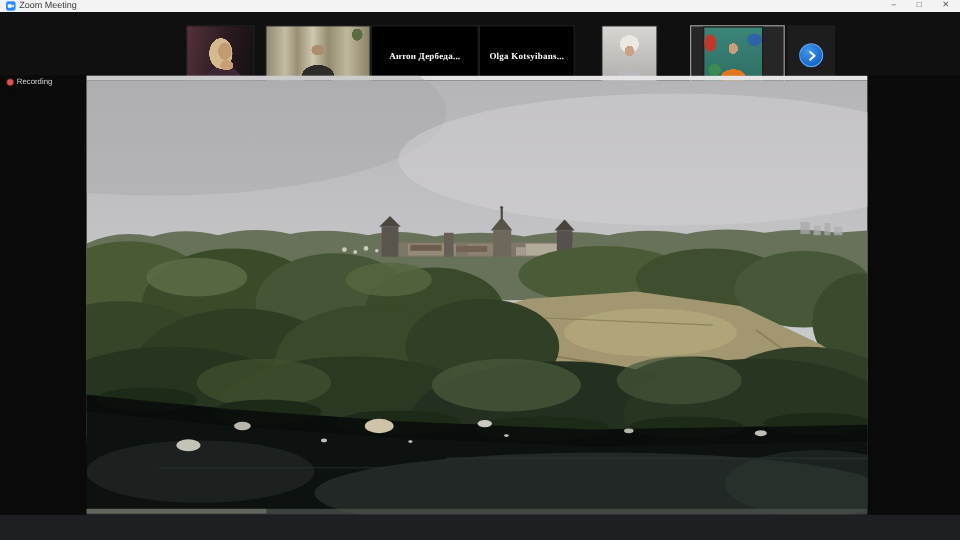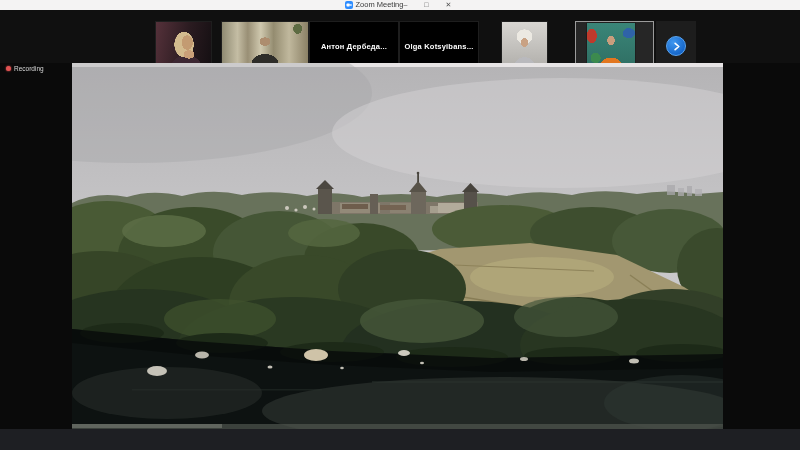--- a/index.html
+++ b/index.html
@@ -1,32 +1,32 @@
 <!DOCTYPE html>
 <html><head>
 <meta charset="utf-8">
 <style>
   html,body{margin:0;padding:0;background:#000;}
   .screen{position:relative;width:800px;height:450px;background:#0a0a0a;overflow:hidden;
           font-family:"Liberation Sans",sans-serif;}
 
   
   .titlebar{position:absolute;left:0;top:0;width:800px;height:10px;background:#f4f3f3;
-            display:flex;align-items:center;justify-content:center;box-sizing:border-box;
+            display:flex;align-items:center;justify-content:space-between;box-sizing:border-box;
             padding:0 5px;z-index:6;}
   .tb-left{display:flex;align-items:center;gap:3px;}
   .zoom-logo{width:8px;height:8px;border-radius:2px;background:#2d8cff;display:flex;
              align-items:center;justify-content:center;flex:0 0 auto;}
   .tb-title{font-size:7.5px;line-height:10px;color:#3a3a3a;white-space:nowrap;}
   .tb-controls{display:flex;align-items:center;gap:17px;padding-right:4px;}
   .tb-controls span{font-size:7px;line-height:10px;color:#555;cursor:default;}
 
   
   .strip{position:absolute;left:0;top:10px;width:800px;height:53px;background:#101010;}
-  .tile{position:absolute;top:12px;height:49px;overflow:hidden;box-shadow:0 0 0 1px #1e1e1e;}
+  .tile{position:absolute;top:12px;height:49px;overflow:hidden;box-shadow:0 0 0 1px #1e1e1e;font-family:Liberation Serif, serif;}
   .name-tile{background:#000;display:flex;align-items:center;justify-content:center;}
   .name-tile span{color:#fff;font-size:7.5px;font-weight:700;letter-spacing:.2px;white-space:nowrap;}
   .t1{left:156px;width:55px;
       background:
         radial-gradient(ellipse 9px 7px at 60% 66%, #c99f78 0 60%, transparent 61%),
         radial-gradient(ellipse 10px 13px at 57% 42%, #c39b72 0 55%, transparent 56%),
         radial-gradient(ellipse 16px 21px at 51% 46%, #d3bb8e 0 60%, transparent 61%),
         radial-gradient(ellipse 26px 22px at 55% 95%, #3c2732 0 60%, transparent 61%),
         linear-gradient(100deg,#55313a 0%,#2a1b20 55%,#140f12 100%);}
   .t2{left:222px;width:86px;

